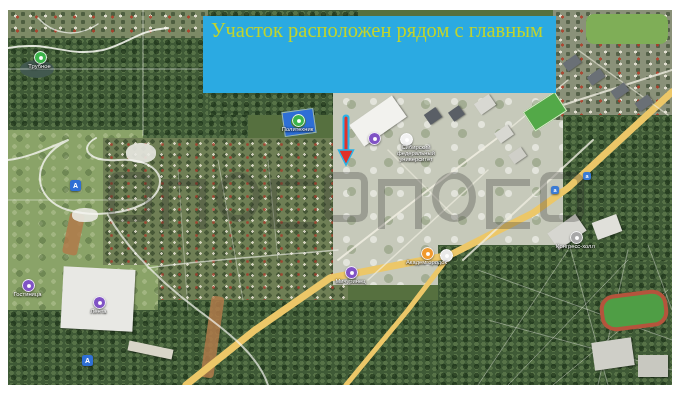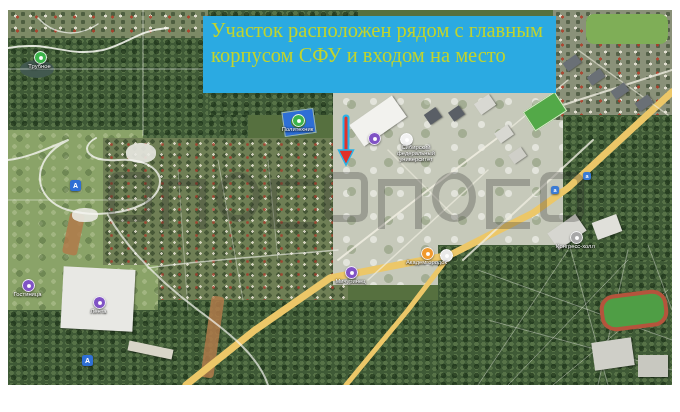--- a/index.html
+++ b/index.html
@@ -186,16 +186,15 @@
     </div>
 
   <svg class="arrow-svg" width="664" height="375" viewBox="0 0 664 375">
     <path d="M338 108 L338 142" stroke="#2ab3e8" stroke-width="7" stroke-linecap="round"></path>
     <path d="M338 108 L338 142" stroke="#e2312a" stroke-width="3" stroke-linecap="round"></path>
     <polygon points="330.5,140 345.5,140 338,155" fill="#e2312a" stroke="#2ab3e8" stroke-width="1.5"></polygon>
   </svg>
 
   <div class="banner" style="background: rgb(43, 170, 226); color: rgb(192, 212, 46);">
     <div>Участок расположен рядом с главным</div>
-    <div>корпусом СФУ и входом на место</div>
   </div>
 
 </div>
 
 </body></html>

